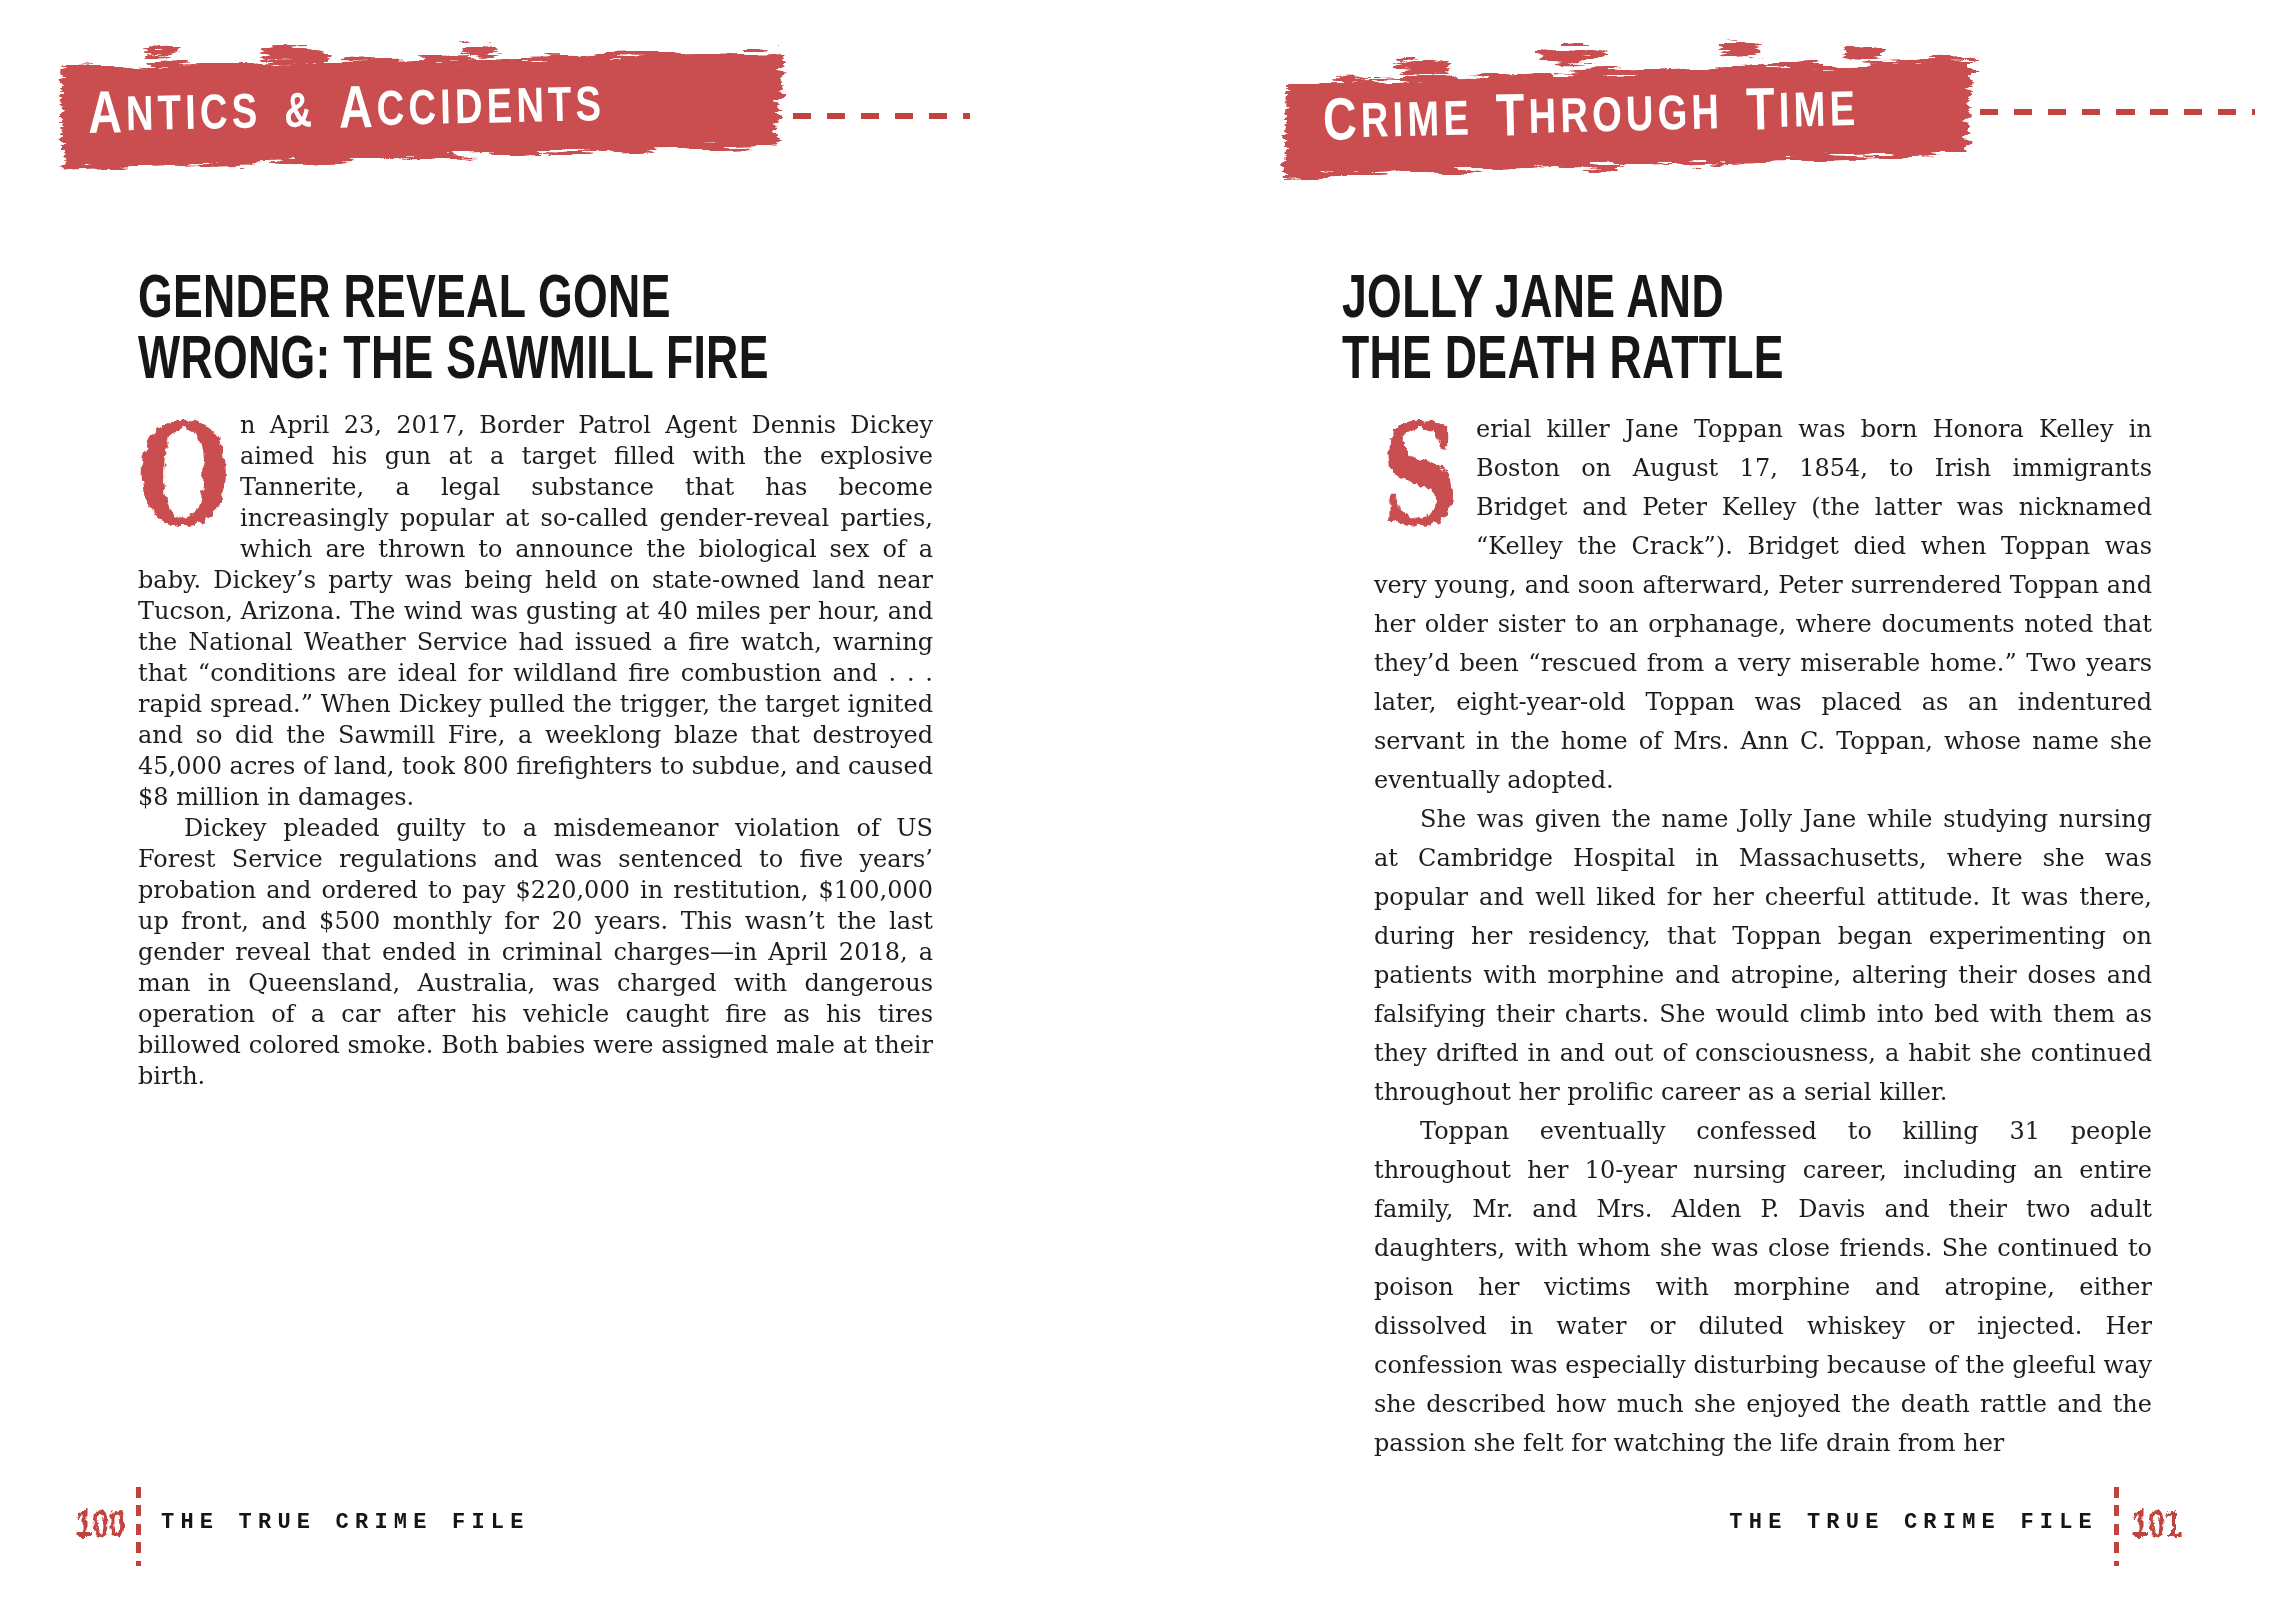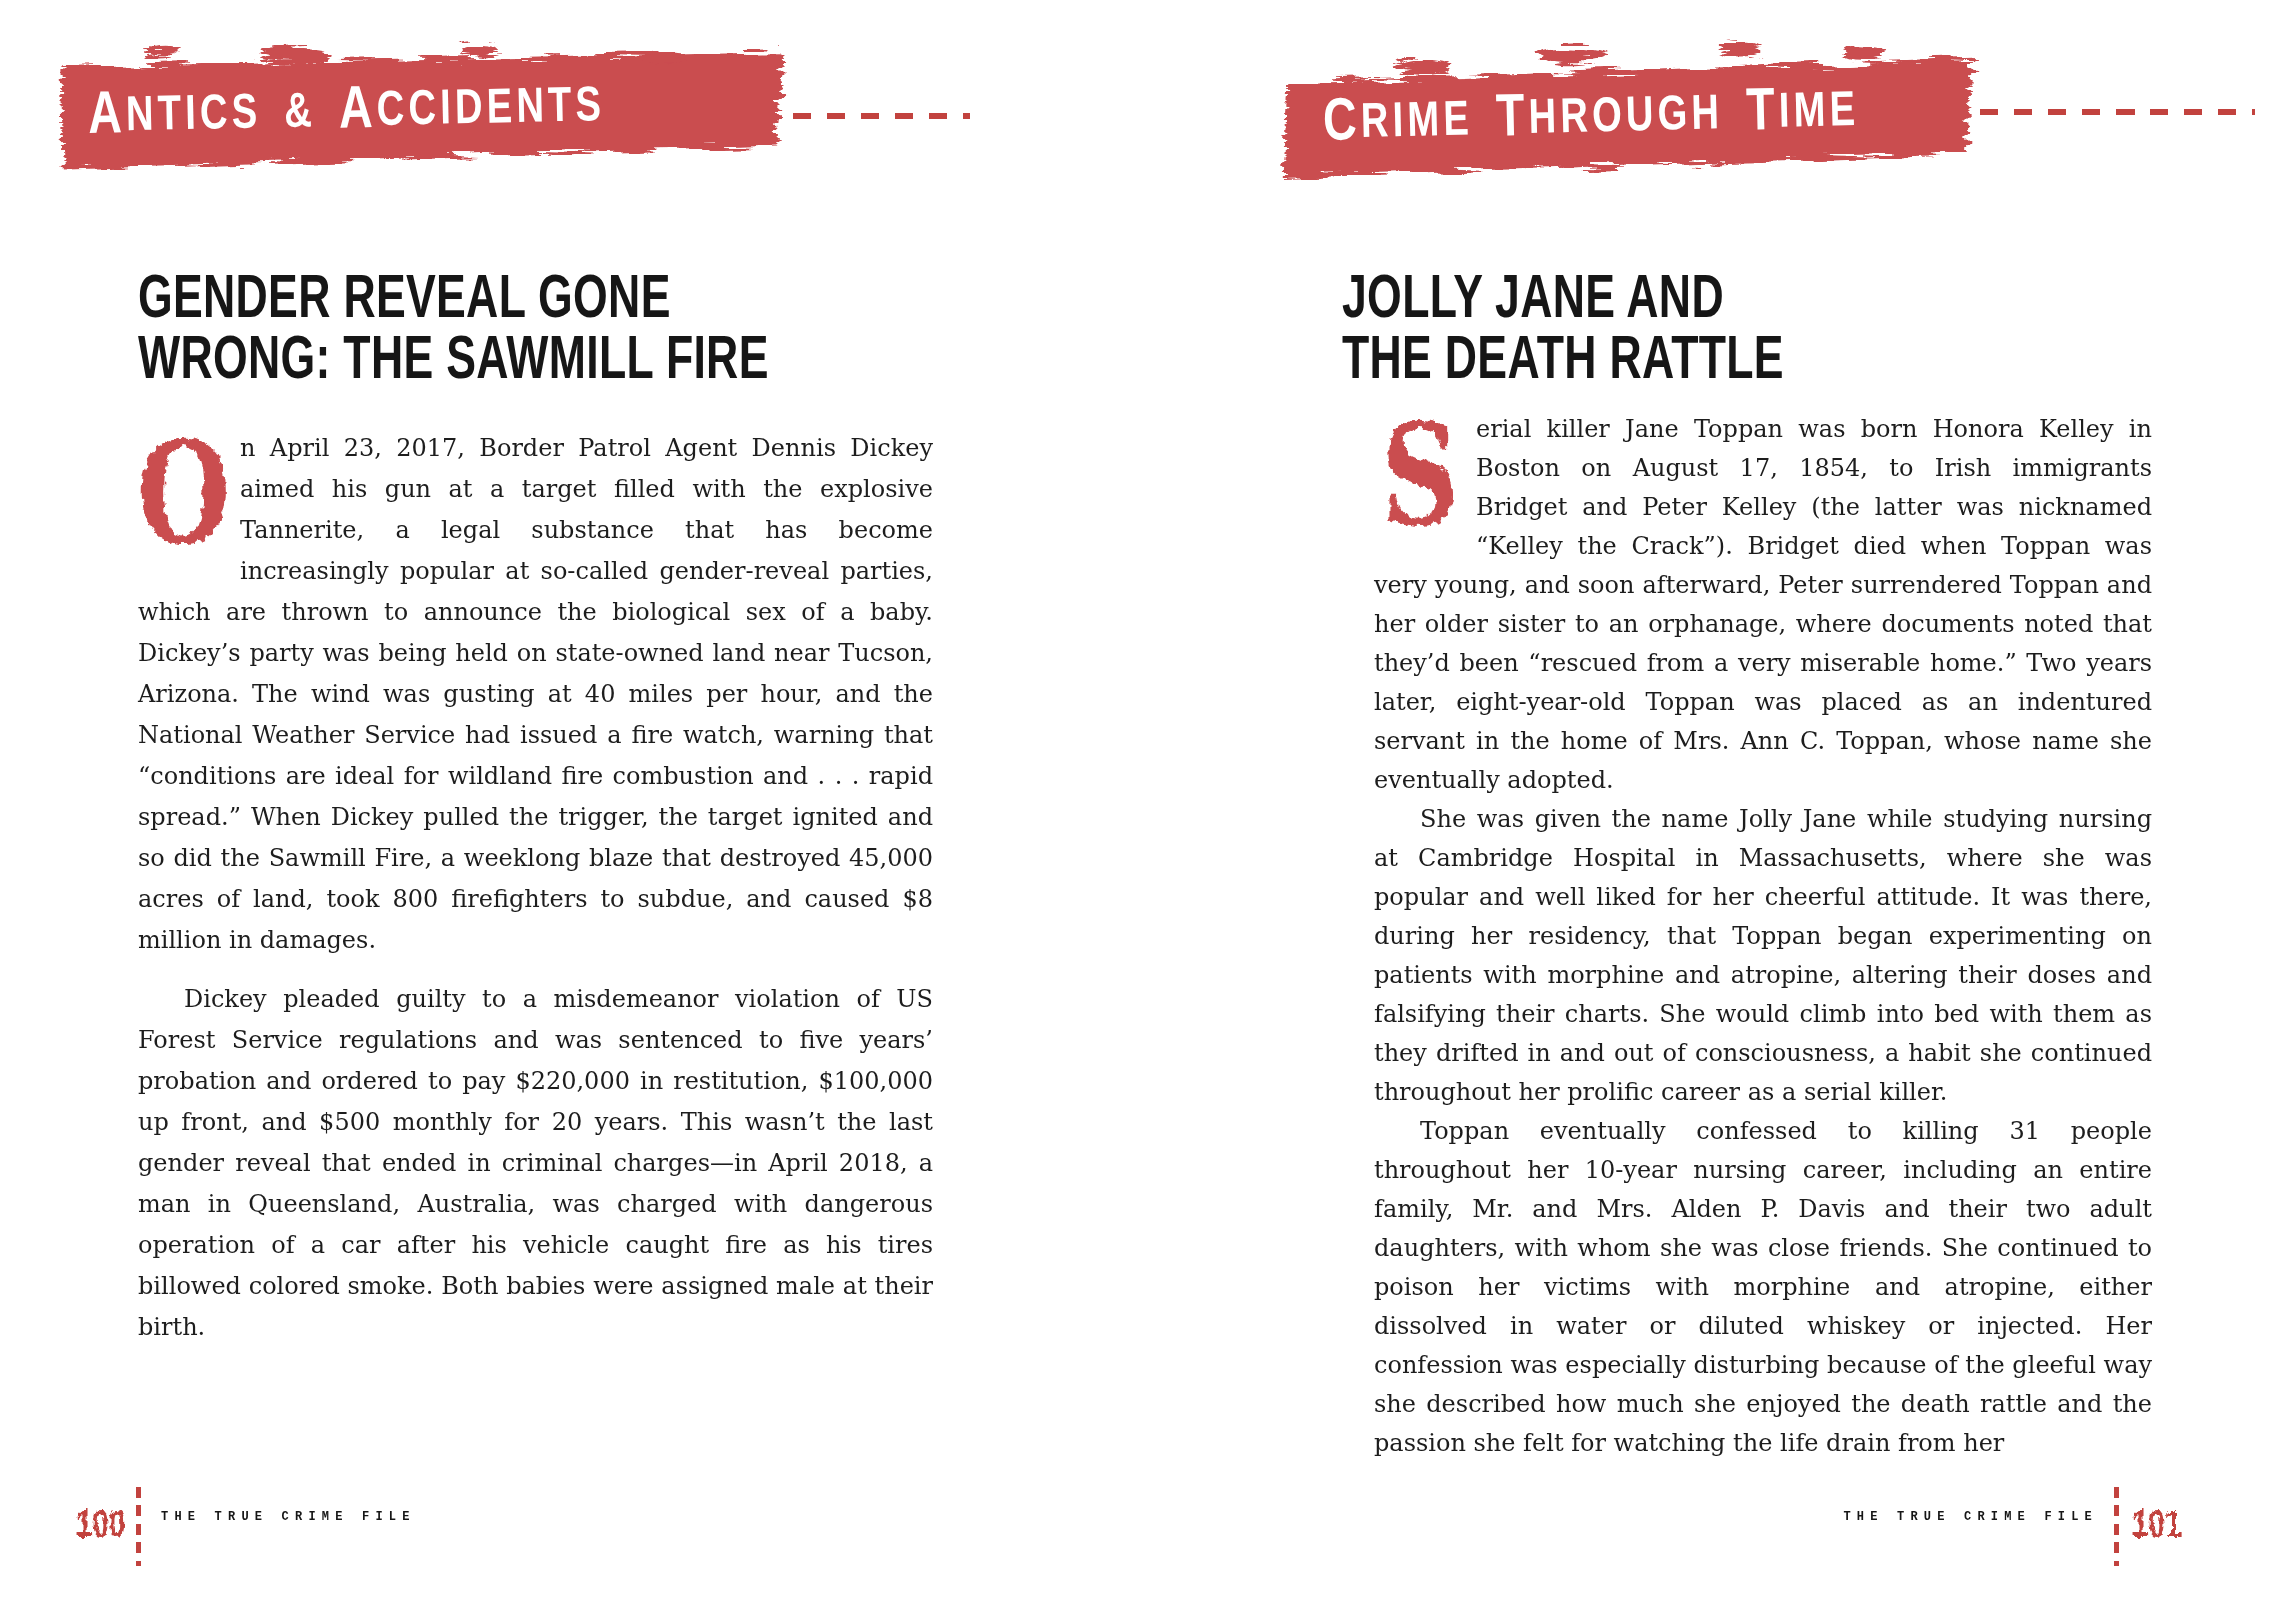--- a/index.html
+++ b/index.html
@@ -43,39 +43,39 @@
     transform:scaleX(0.72);transform-origin:top left;white-space:nowrap;
   }
   .title-left{left:138px;top:265px;}
   .title-right{left:1342px;top:265px;}
 
   
   .body-col{position:absolute;color:#1d1d1d;font-family:"DejaVu Serif",serif;}
   .body-left{left:138px;top:410px;width:795px;}
   .body-right{left:1342px;top:410px;width:810px;}
   .body-col p{margin:0;font-size:24px;text-align:justify;}
-  .body-left p{line-height:41px;margin-top:18px;}
+  .body-left p{line-height:31px;}
   .body-right p{line-height:39px;margin-left:32px;}
   .body-col p.indent{text-indent:46px;}
   .dropcap{float:left;width:88px;height:120px;margin:5.3px 14px 0 0;overflow:visible;}
   .dropcap text{
     font-family:"DejaVu Serif",serif;font-weight:bold;font-size:128px;text-anchor:middle;
   }
 
   
   .pagenum-svg{position:absolute;width:57px;height:44px;overflow:visible;}
   .pagenum-left{left:74px;top:1501px;}
   .pagenum-right{left:2130px;top:1501px;}
   .pagenum-svg text{
     font-family:"Liberation Sans",sans-serif;font-weight:bold;font-size:44px;letter-spacing:1px;
   }
   .running-title{
     position:absolute;top:1510px;color:var(--ink);
     font-family:"Liberation Mono",monospace;font-weight:bold;
-    font-size:12px;letter-spacing:6.2px;white-space:nowrap;
+    font-size:22px;letter-spacing:6.2px;white-space:nowrap;
   }
   .running-left{left:161px;}
   .running-right{right:197px;}
 </style>
 </head>
 <body>
 
 <div id="canvas">
 
   <svg class="defs-svg" aria-hidden="true">

